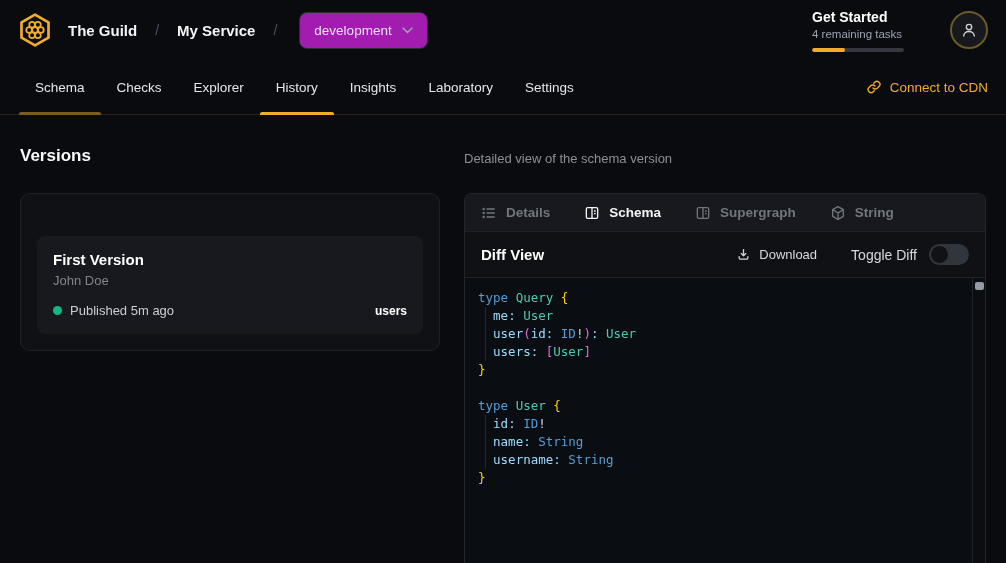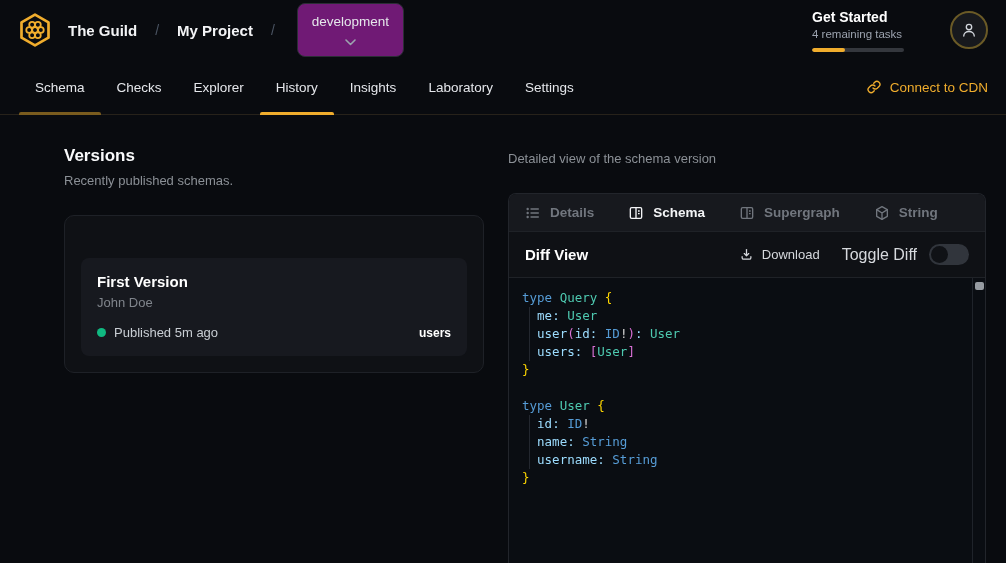--- a/index.html
+++ b/index.html
@@ -13,24 +13,23 @@
   .app { width:1006px; height:563px; display:flex; flex-direction:column; }
 
   
   header { height:60px; display:flex; align-items:center; padding:0 18px 0 16px; flex:0 0 auto; }
   .logo { width:38px; height:38px; display:flex; align-items:center; justify-content:center; cursor:pointer; }
   .crumbs { display:flex; align-items:center; gap:18px; margin-left:14px; }
   .crumb { font-size:15px; font-weight:600; color:#f3f4f6; cursor:pointer; }
   .crumb-sep { color:#4b5563; font-size:14px; }
   .env-btn {
     margin-left:22px; display:flex; align-items:center; gap:10px;
-    background:#701a75; border:1px solid #2b2e35; border-radius:8px;
+    background:#a21caf; border:1px solid #2b2e35; border-radius:8px;
     padding:10px 14px; font-size:13.5px; color:#e5e7eb; cursor:pointer;
     font-family:"Liberation Sans", sans-serif;
-    flex-direction:column;
   }
   .header-right { margin-left:auto; display:flex; align-items:center; gap:46px; }
   .latest-btn {
     position:relative; background:transparent; border:1px solid #2b2e35; border-radius:8px;
     padding:11px 18px; font-size:13.5px; color:#f3f4f6; cursor:pointer;
     font-family:"Liberation Sans", sans-serif;
   }
   .latest-dot { position:absolute; top:-4px; right:-4px; width:9px; height:9px; border-radius:50%; background:#f0ad2d; }
   .get-started { width:92px; cursor:pointer; }
   .gs-title { font-size:14px; font-weight:700; color:#ffffff; line-height:17px; }
@@ -44,21 +43,21 @@
 
   
   nav { height:55px; display:flex; align-items:stretch; padding:0 18px 0 19px; border-bottom:1px solid #27221a; flex:0 0 auto; }
   .tab { position:relative; display:flex; align-items:center; padding:0 16px; font-size:13.5px; color:#e5e7eb; cursor:pointer; }
   .tab .ul { position:absolute; left:0; right:0; bottom:-1px; height:3px; border-radius:2px 2px 0 0; }
   .tab.dim-active .ul { background:#7a5c1e; }
   .tab.active .ul { background:#f0ad2d; }
   .cdn-link { margin-left:auto; display:flex; align-items:center; gap:8px; color:#f0ad2d; font-size:13.5px; cursor:pointer; }
 
   
-  main { flex:1; display:flex; min-height:0;padding-left:44px; }
+  main { flex:1; display:flex; min-height:0; }
   .col-left { width:464px; flex:0 0 auto; padding:30px 24px 0 20px; }
   .col-right { flex:1; min-width:0; display:flex; flex-direction:column; padding:30px 20px 0 0; }
   h2.section-title { font-size:17px; font-weight:700; color:#f9fafb; line-height:22px; }
   .section-sub { font-size:13px; color:#8b9096; margin-top:5px; line-height:17px; }
 
   
   .card-outer { margin-top:26px; background:#0f1115; border:1px solid #1e2127; border-radius:10px; padding:42px 16px 16px 16px; }
   .card-inner { background:#17191f; border-radius:8px; padding:14px 16px 16px 16px; cursor:pointer; }
   .cv-name { font-size:15px; font-weight:700; color:#ffffff; line-height:19px; }
   .cv-author { font-size:13px; color:#80858c; margin-top:3px; line-height:17px; }
@@ -71,21 +70,21 @@
   .panel { margin-top:26px; flex:1; min-height:0; border:1px solid #22252b; border-bottom:none; border-radius:8px 8px 0 0; display:flex; flex-direction:column; overflow:hidden; }
   .panel-tabs { height:38px; flex:0 0 auto; background:#17191e; display:flex; align-items:center; gap:34px; padding:0 16px; border-bottom:1px solid #1f2227; }
   .ptab { display:flex; align-items:center; gap:9px; font-size:13.5px; font-weight:700; color:#71767e; cursor:pointer; }
   .ptab svg { stroke:#71767e; }
   .ptab.active { color:#f3f4f6; }
   .ptab.active svg { stroke:#f3f4f6; }
   .diff-row { height:46px; flex:0 0 auto; background:#0f1115; display:flex; align-items:center; padding:0 16px; border-bottom:1px solid #1f2227;justify-content:flex-end; }
   .diff-title { font-size:15px; font-weight:700; color:#ffffff; }
   .diff-right { margin-left:auto; display:flex; align-items:center; }
   .download { display:flex; align-items:center; gap:8px; font-size:13px; color:#d6d9dd; cursor:pointer; }
-  .toggle-label { margin-left:22px; font-size:16px; color:#d6d9dd; }
+  .toggle-label { margin-left:34px; font-size:14px; color:#d6d9dd; }
   .switch { margin-left:12px; width:40px; height:21px; border-radius:11px; background:#31353c; position:relative; cursor:pointer; }
   .knob { position:absolute; left:2px; top:2px; width:17px; height:17px; border-radius:50%; background:#101216; }
 
   .code-wrap { flex:1; min-height:0; position:relative; background:#0a0d12; }
   .code { padding:11px 24px 11px 13px; font-family:"DejaVu Sans Mono", monospace; font-size:12.5px; line-height:18px; white-space:pre; }
   .cl { position:relative; min-height:18px; }
   .cl.g::before { content:''; position:absolute; left:7px; top:0; bottom:0; border-left:1px solid #23272f; }
   .vscroll { position:absolute; top:0; right:0; bottom:0; width:13px; border-left:1px solid #1f232a; }
   .vthumb { width:9px; height:8px; margin:4px auto 0 auto; background:#969ba1; border-radius:2px; cursor:pointer; }
 
@@ -107,21 +106,21 @@
           <circle cx="23.2" cy="14.2" r="3.2"></circle>
           <circle cx="16.8" cy="14.2" r="3.2"></circle>
           <circle cx="23.2" cy="25.8" r="3.2"></circle>
           <circle cx="16.8" cy="25.8" r="3.2"></circle>
         </g>
       </svg>
     </div>
     <div class="crumbs">
       <span class="crumb">The Guild</span>
       <span class="crumb-sep">/</span>
-      <span class="crumb">My Project</span>
+      <span class="crumb">My Service</span>
       <span class="crumb-sep">/</span>
     </div>
     <button class="env-btn">
       <span>development</span>
       <svg width="11" height="7" viewBox="0 0 11 7">
         <path d="M1 1 L5.5 5.5 L10 1" fill="none" stroke="#9ca3af" stroke-width="1.6" stroke-linecap="round" stroke-linejoin="round"></path>
       </svg>
     </button>
 
     <div class="header-right">
@@ -176,21 +175,20 @@
         <path d="M13.5 10.5a4.5 4.5 0 0 0-6.4-.4l-2.6 2.6a4.5 4.5 0 0 0 6.4 6.4l1.5-1.5" fill="none" stroke="#f0ad2d" stroke-width="2" stroke-linecap="round" stroke-linejoin="round"></path>
       </svg>
       <span>Connect to CDN</span>
     </div>
   </nav>
 
   <main>
 
     <section class="col-left">
       <h2 class="section-title">Versions</h2>
-      <p class="section-sub">Recently published schemas.</p>
 
       <div class="card-outer">
         <div class="card-inner">
           <div class="cv-name">First Version</div>
           <div class="cv-author">John Doe</div>
           <div class="cv-row">
             <span class="dot-green"></span>
             <span class="cv-status">Published 5m ago</span>
             <span class="cv-service">users</span>
           </div>

